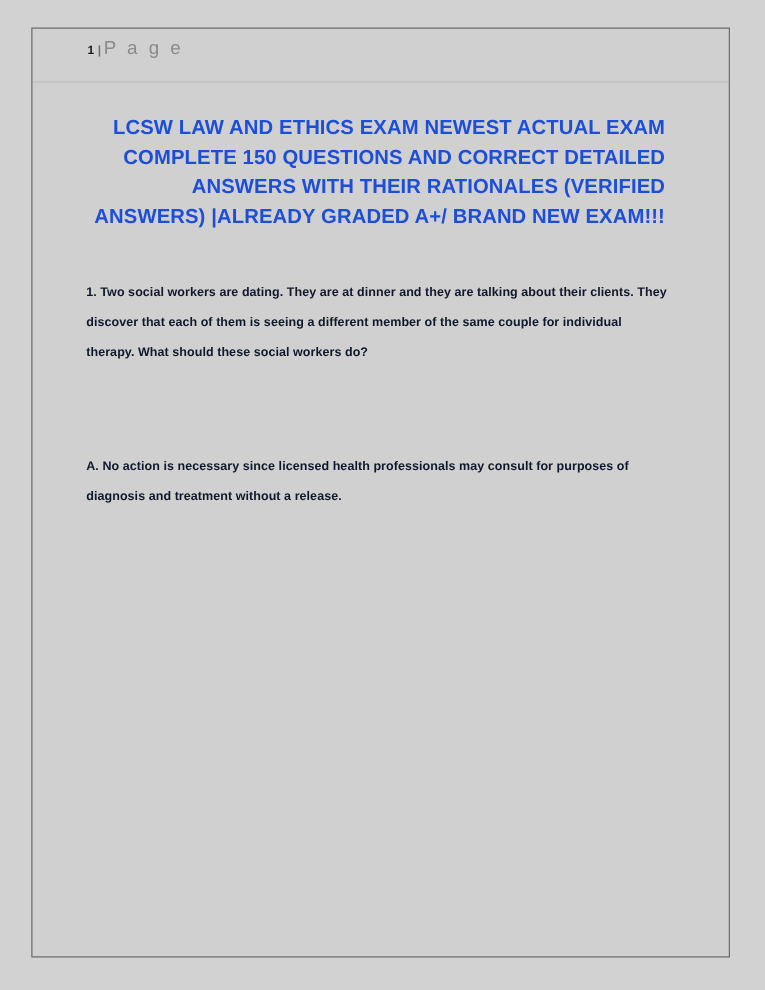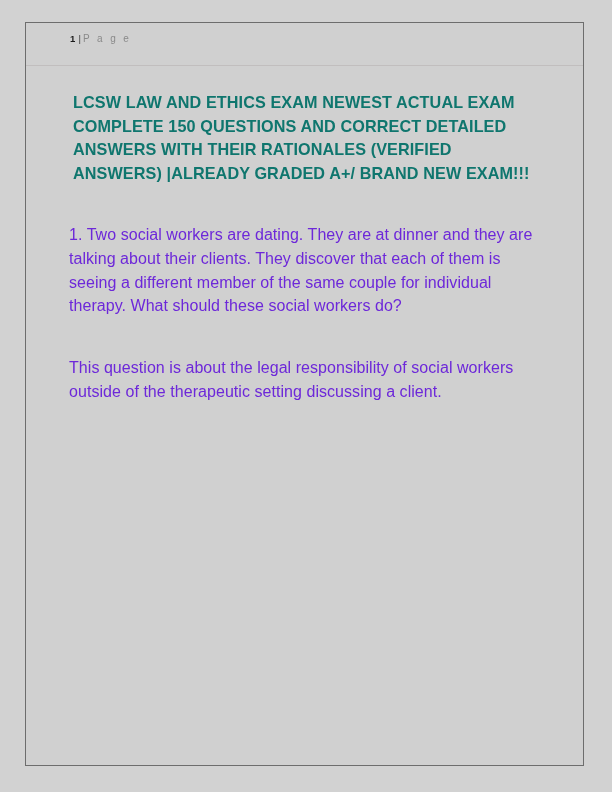--- a/index.html
+++ b/index.html
@@ -49,56 +49,57 @@
   }
   .hdr-sep {
     color: #6f6f6f;
     font-weight: bold;
     margin: 0 2px 0 3px;
     font-size: 9.5px;
   }
   .hdr-word {
     color: #8a8a8a;
     letter-spacing: 2.4px;
-    font-size: 10px;
+    font-size: 15px;
   }
   .hdr-rule {
     position: absolute;
     left: 0;
     top: 42px;
     width: 100%;
     height: 1px;
     background: rgba(160,150,150,0.30);
   }
 
   
   .doc-body {
     position: absolute;
     left: 43px;
     top: 48px;
     width: 467px;
   }
 
   .doc-title {
-    color: #0f766e;
+    color: #1d4ed8;
     font-weight: bold;
     font-size: 16.2px;
     line-height: 23.5px;
-    text-align: left;
+    text-align: right;
     margin: 20px 0 0 0;
     padding: 0 4px;
     letter-spacing: 0.1px;
   }
 
   .para {
-    color: #6d28d9;
-    font-size: 16px;
+    color: #0f172a;
+    font-size: 10px;
     line-height: 23.8px;
     margin: 0;
     letter-spacing: 0.05px;
+    font-weight: bold;
   }
 
   .sp-xl { height: 38px; }
   .sp-lg { height: 30px; }
   .sp-sm { height: 8px; }
 </style>
 </head>
 <body>
 
 <div class="page-sheet">
@@ -118,22 +119,22 @@
 
     <div class="sp-xl"></div>
 
     <p class="para">1. Two social workers are dating. They are at dinner and they are talking about their clients. They discover that each of them is seeing a different member of the same couple for individual therapy. What should these social workers do?</p>
 
     <div class="sp-lg"></div>
 
 
     <div class="sp-sm"></div>
 
-    <p class="para">This question is about the legal responsibility of social workers outside of the therapeutic setting discussing a client.</p>
 
     <div class="sp-lg"></div>
 
+    <p class="para">A. No action is necessary since licensed health professionals may consult for purposes of diagnosis and treatment without a release.</p>
 
     <div class="sp-lg"></div>
 
 
   </div>
 </div>
 
 </body></html>

